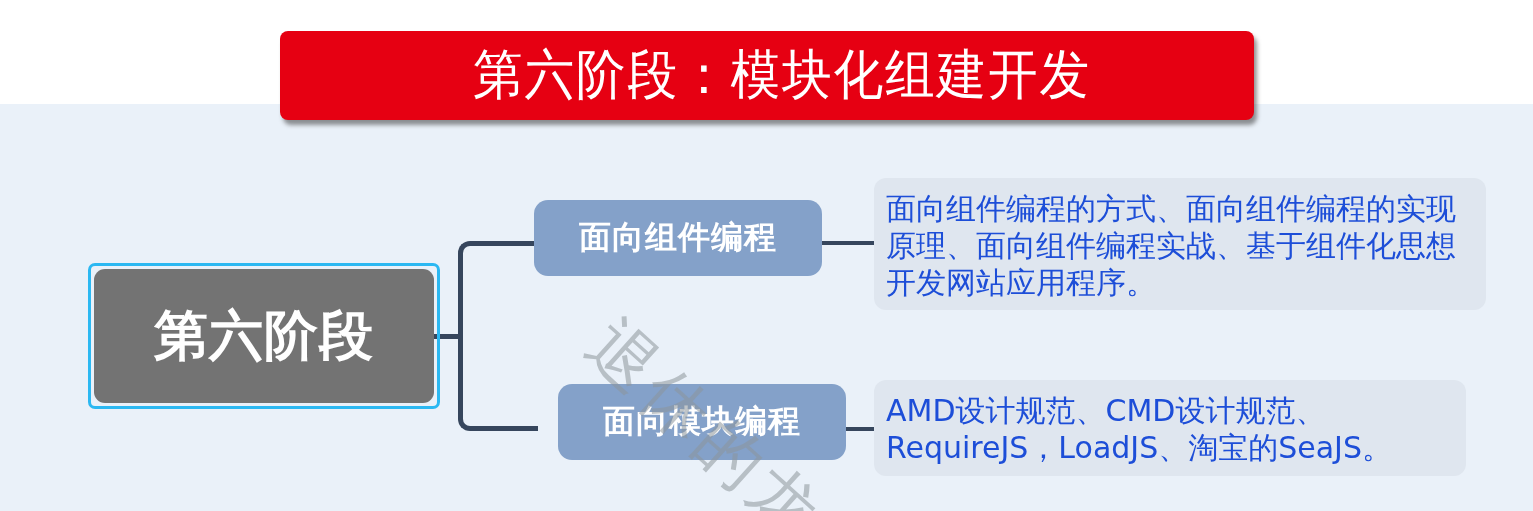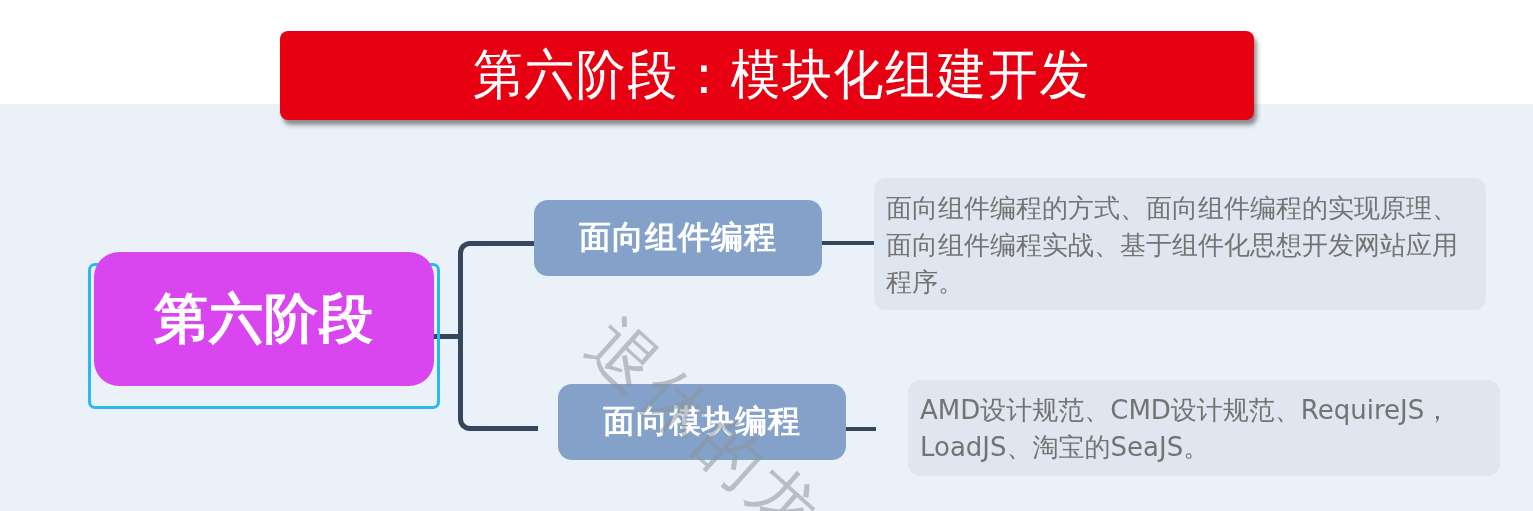--- a/index.html
+++ b/index.html
@@ -20,43 +20,43 @@
   .title-text {
     color: #ffffff; font-size: 54px; font-weight: normal; letter-spacing: 2px;
     transform: scaleX(0.92);
   }
 
   .root-outline {
     position: absolute; left: 88px; top: 263px; width: 352px; height: 146px;
     border: 3px solid #2bb8f2; border-radius: 7px;
   }
   .root-node {
-    position: absolute; left: 94px; top: 252px; width: 340px; height: 134px;
-    background: #d946ef; border-radius: 25px;
+    position: absolute; left: 94px; top: 269px; width: 340px; height: 134px;
+    background: #737373; border-radius: 11px;
     display: flex; align-items: center; justify-content: center;
   }
   .root-text { color: #ffffff; font-size: 54px; font-weight: bold; letter-spacing: 1px; }
 
   
   .line { position: absolute; background: #36465d; }
   .bracket {
     position: absolute; left: 458px; top: 241px; width: 80px; height: 190px;
     border: 5px solid #36465d; border-right: none; border-radius: 12px 0 0 12px;
   }
 
   .branch-node {
     position: absolute; left: 534px; width: 288px; height: 76px;
     background: #84a1c9; border-radius: 14px;
     display: flex; align-items: center; justify-content: center;
   }
   .branch-text { color: #ffffff; font-size: 32px; font-weight: bold; letter-spacing: 1px; }
 
   .desc-box {
     position: absolute; background: #dfe6ef; border-radius: 12px;
-    padding: 12px 10px 0 12px; color: #737373; font-size: 26px; line-height: 37px;
+    padding: 12px 10px 0 12px; color: #1d4ed8; font-size: 30px; line-height: 37px;
   }
 
   .watermark {
     position: absolute; left: 598px; top: 290px; transform: rotate(42deg);
     transform-origin: left center;
     font-size: 66px; color: rgba(140,150,155,0.55); letter-spacing: 6px; white-space: nowrap;
     pointer-events: none;
   }
 </style>
 </head>
@@ -81,17 +81,17 @@
 <div class="branch-node" style="top:200px;">
   <span class="branch-text">面向组件编程</span>
 </div>
 <div class="branch-node" style="top:384px;margin-left:24px;">
   <span class="branch-text">面向模块编程</span>
 </div>
 
 <div class="desc-box" style="left:874px; top:178px; width:612px; height:132px;">
   <span>面向组件编程的方式、面向组件编程的实现原理、面向组件编程实战、基于组件化思想开发网站应用程序。</span>
 </div>
-<div class="desc-box" style="left:908px; top:380px; width:592px; height:96px;">
+<div class="desc-box" style="left:874px; top:380px; width:592px; height:96px;">
   <span>AMD设计规范、CMD设计规范、RequireJS，LoadJS、淘宝的SeaJS。</span>
 </div>
 
 <div class="watermark">退休的龙叔</div>
 
 </body></html>

